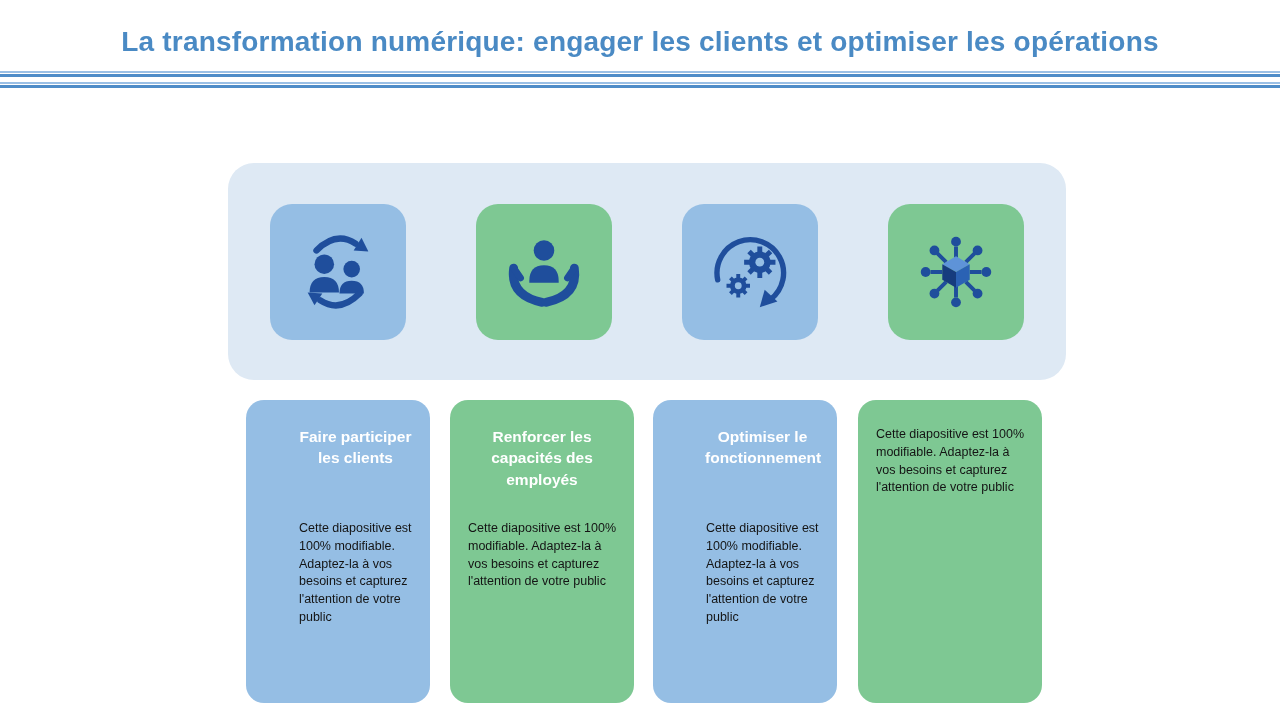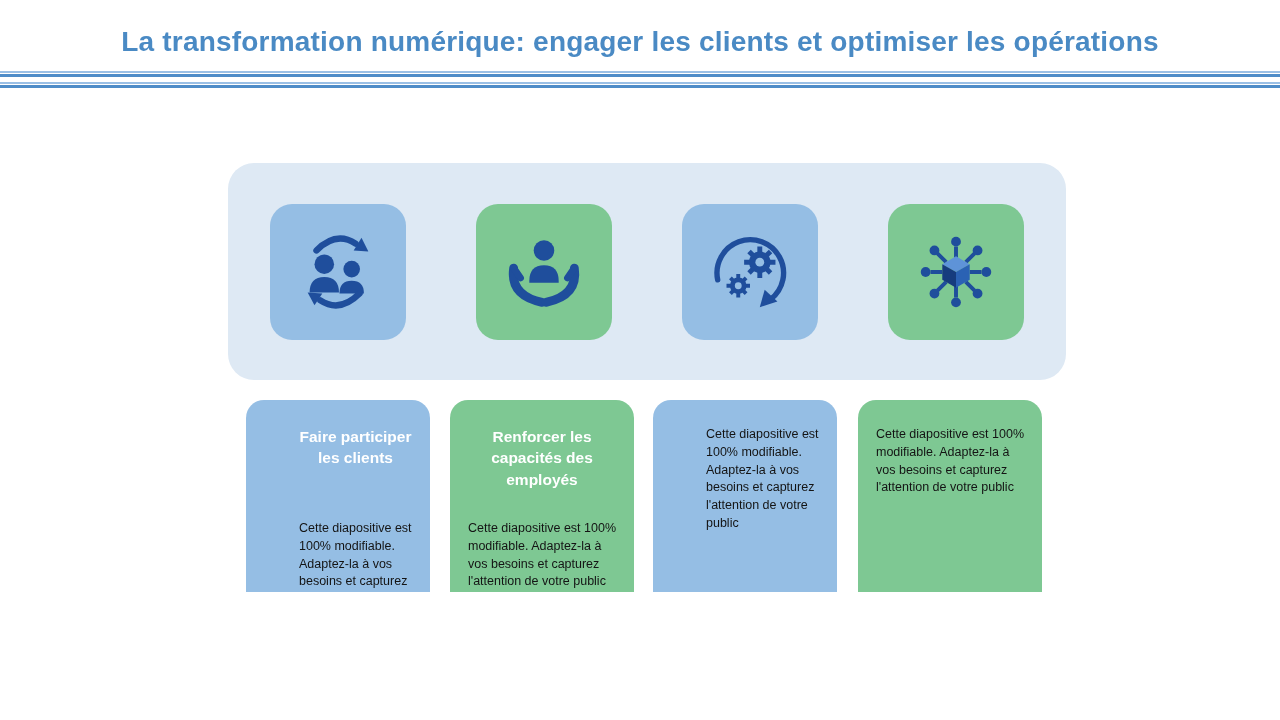--- a/index.html
+++ b/index.html
@@ -1,20 +1,20 @@
 <!DOCTYPE html>
 <html style="--title-blue: #4A8AC4; --divider-blue: #4E8CC8; --panel-bg: #DEE9F4; --tile-blue: #95BEE4; --tile-green: #7EC893; --icon-navy: #1F4E9C; --card-title-white: #FFFFFF; --body-text: #141414;"><head>
 <meta charset="utf-8">
 <style>
   * { box-sizing: border-box; margin: 0; padding: 0; }
   html, body { background: #ffffff; }
   .stage {
     position: relative;
     width: 1280px;
-    height: 592px;
+    height: 720px;
     background: #ffffff;
     font-family: "Liberation Sans", sans-serif;
     overflow: hidden;
   }
   .title {
     position: absolute;
     top: 26px;
     left: 0;
     width: 100%;
     text-align: center;
@@ -169,20 +169,21 @@
     <div class="ctitle">Faire participer les clients</div>
     <div class="cbody">Cette diapositive est 100% modifiable. Adaptez-la à vos besoins et capturez l'attention de votre public</div>
   </div>
 
   <div class="card green c2">
     <div class="ctitle">Renforcer les capacités des employés</div>
     <div class="cbody">Cette diapositive est 100% modifiable. Adaptez-la à vos besoins et capturez l'attention de votre public</div>
   </div>
 
   <div class="card blue c3">
+    <div class="ctitle">Optimiser le fonctionnement</div>
     <div class="cbody">Cette diapositive est 100% modifiable. Adaptez-la à vos besoins et capturez l'attention de votre public</div>
   </div>
 
   <div class="card green c4">
     <div class="cbody">Cette diapositive est 100% modifiable. Adaptez-la à vos besoins et capturez l'attention de votre public</div>
   </div>
 
 </div>
 
 </body></html>

